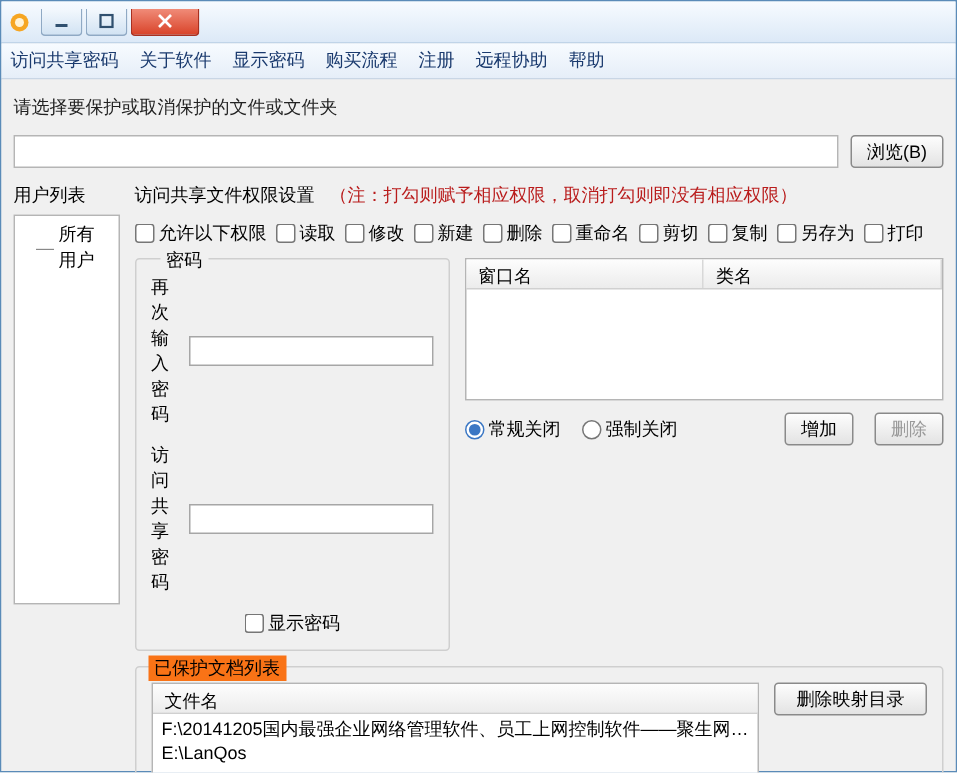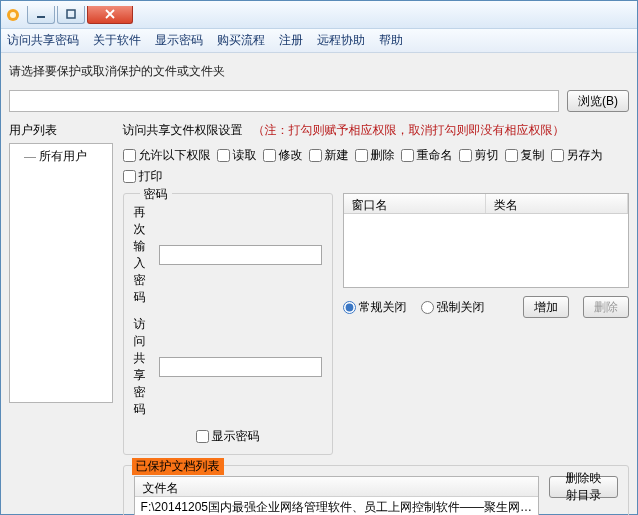--- a/index.html
+++ b/index.html
@@ -211,20 +211,20 @@
           <div class="prot-inner">
             <div class="filetable">
               <div class="hdr">
                   <div>文件名</div>
                 </div>
               <div class="body">
                 <div>F:\20141205国内最强企业网络管理软件、员工上网控制软件——聚生网…</div>
                 <div>E:\LanQos</div>
               </div>
             </div>
-            <button class="btn" style="width:69px">删除映射目录</button>
+            <button class="btn" style="width:102px">删除映射目录</button>
           </div>
         </div>
       </div>
     </div>
 
   </div>
 </div>
 
 </body></html>

